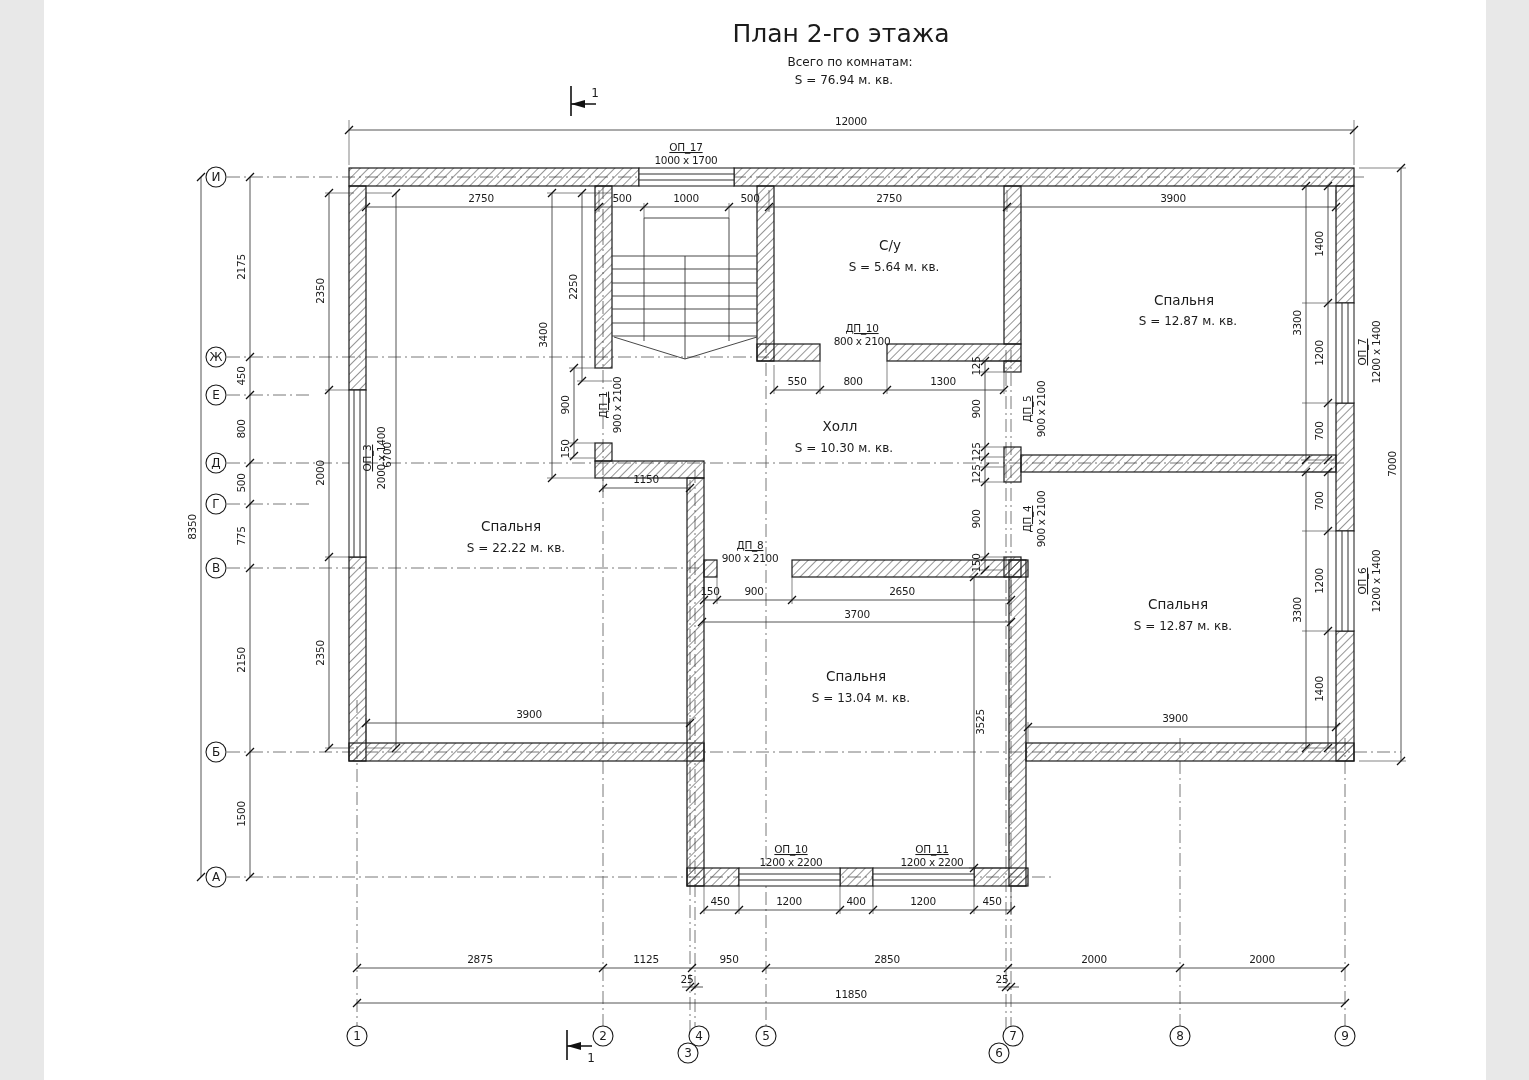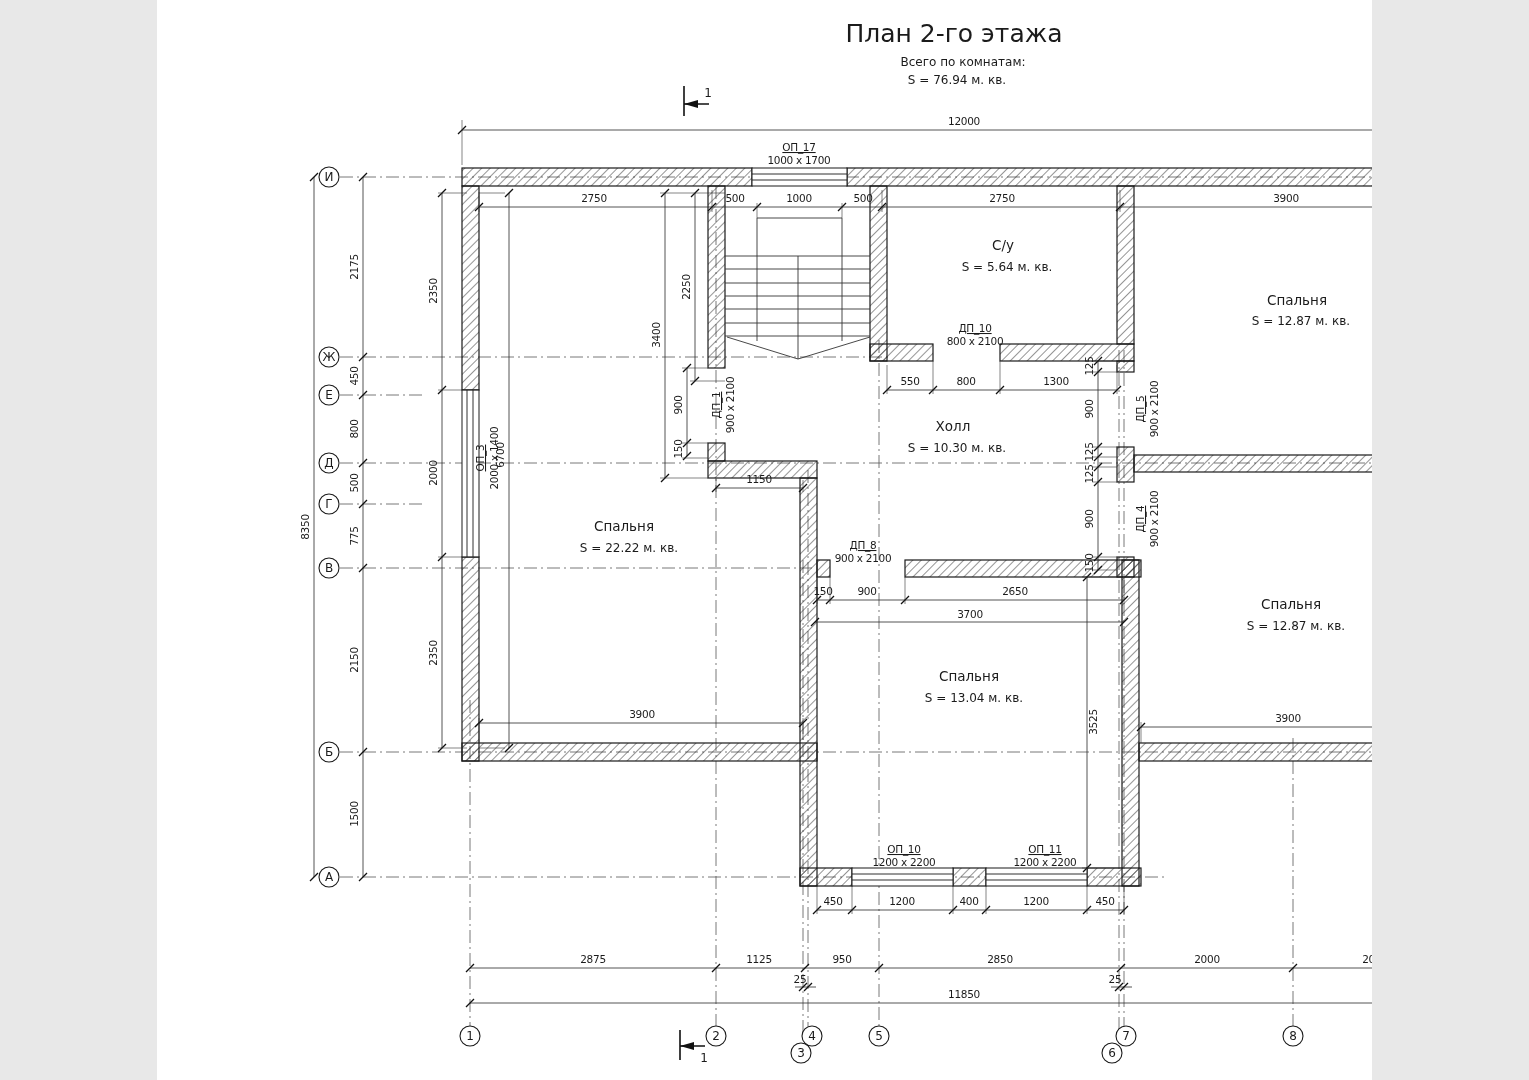--- a/index.html
+++ b/index.html
@@ -1,16 +1,16 @@
 <!DOCTYPE html>
 <html><head>
 <meta charset="utf-8">
 <style>
   html,body{margin:0;padding:0;background:#e8e8e8;}
-  .sheet{width:1215px;height:1080px;background:#ffffff;position:relative;margin:0 auto;overflow:hidden;}
+  .sheet{width:1442px;height:1080px;background:#ffffff;position:relative;margin:0 auto;overflow:hidden;}
   svg{position:absolute;left:0;top:0;}
   svg text{font-family:"DejaVu Sans","Liberation Sans",sans-serif;fill:#1b1b1b;text-anchor:middle;}
   .d{font-size:10.5px;letter-spacing:-0.3px;}
   .ax{font-size:12px;}
   .rn{font-size:13.5px;}
   .ra{font-size:12px;}
   .op{font-size:10.5px;letter-spacing:-0.3px;}
   .u{text-decoration:underline;}
   .ti{font-size:25px;}
   .st{font-size:12px;}

